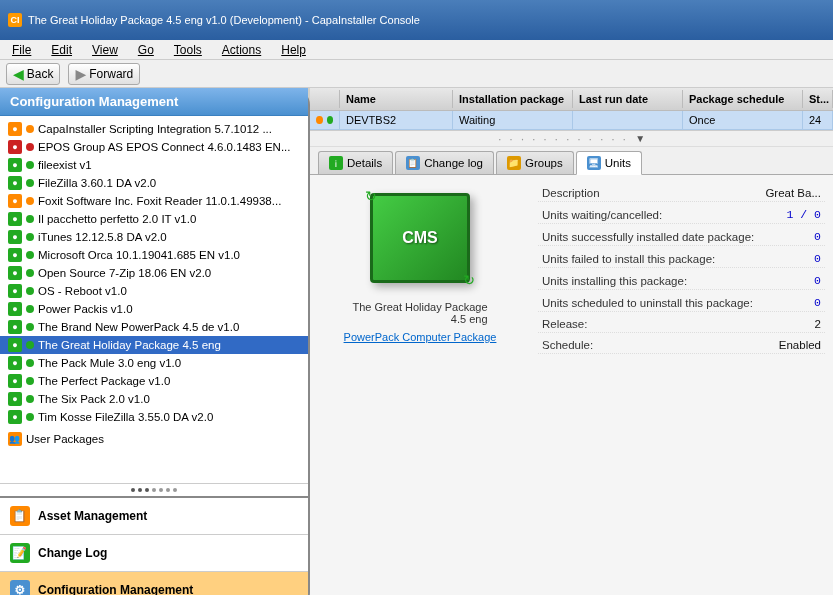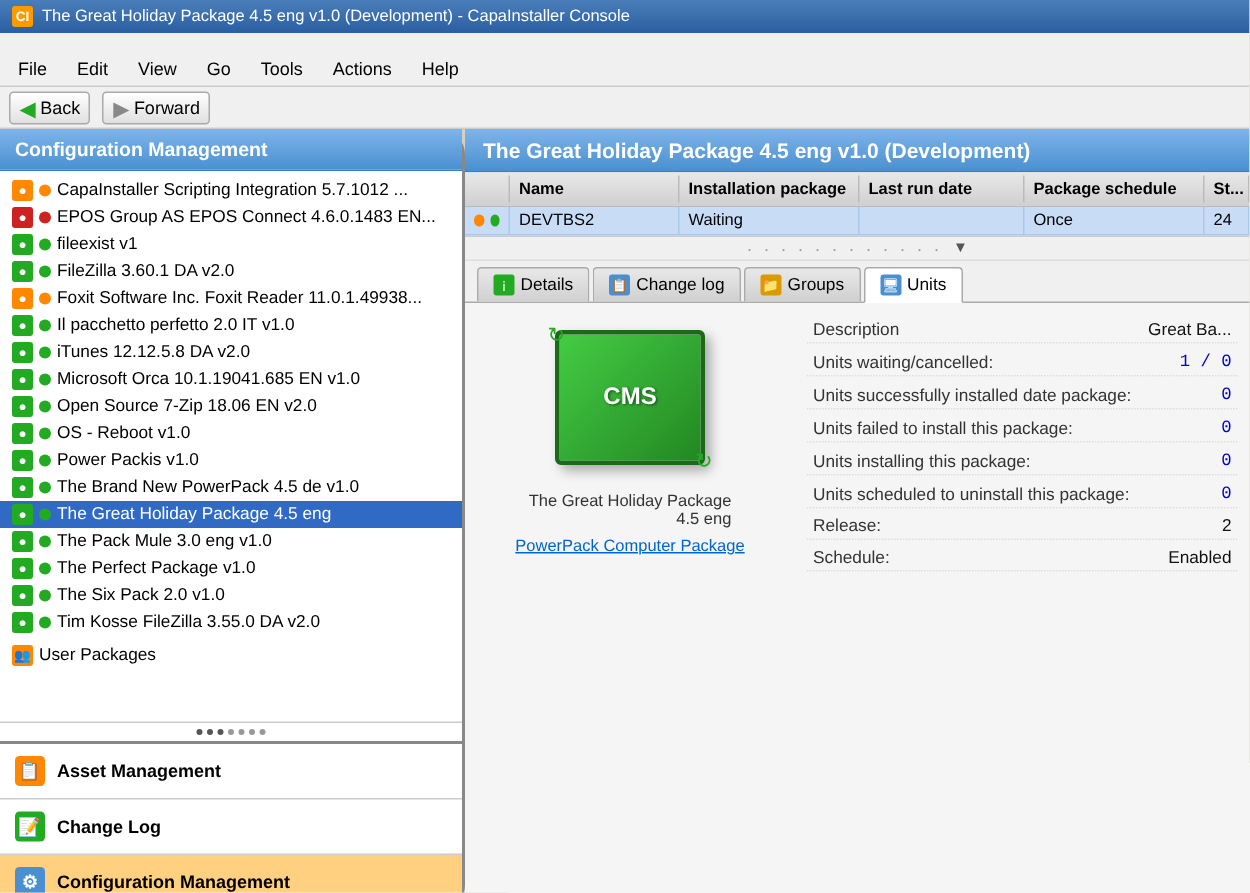--- a/index.html
+++ b/index.html
@@ -13,42 +13,43 @@
     }
     
     .title-bar {
       background: linear-gradient(to bottom, #4a7eba, #2a5ea0);
       color: white;
       padding: 4px 8px;
       font-size: 11px;
       display: flex;
       align-items: center;
       gap: 6px;
-      height: 22px;
+      height: 40px;
     }
     .title-bar-icon {
       width: 14px; height: 14px;
       background: #ff9900;
       border-radius: 2px;
       display: inline-block;
       font-size: 9px;
       color: white;
       text-align: center;
       line-height: 14px;
       font-weight: bold;
     }
     
     .menu-bar {
       background: #f0f0f0;
       border-bottom: 1px solid #ccc;
       display: flex;
-      align-items: flex-end;
+      align-items: center;
       padding: 2px 4px;
-      height: 36px;
+      height: 20px;
       gap: 4px;
+      text-decoration: underline;
     }
     .menu-item {
       padding: 2px 8px;
       cursor: pointer;
       border-radius: 2px;
       font-size: 12px;
     }
 
     
     .toolbar {
@@ -496,21 +497,20 @@
         <span>Change Log</span>
       </div>
       <div class="nav-section active">
         <div class="nav-icon nav-icon-blue">⚙</div>
         <span>Configuration Management</span>
       </div>
     </div>
   </div>
 
   <div class="right-panel">
-    <div class="right-header">The Great Holiday Package 4.5 eng v1.0  (Development)</div>
 
     <div class="table-area">
       <div class="table-header">
         <div class="th"></div>
         <div class="th">Name</div>
         <div class="th">Installation package</div>
         <div class="th">Last run date</div>
         <div class="th">Package schedule</div>
         <div class="th">St...</div>
       </div>

